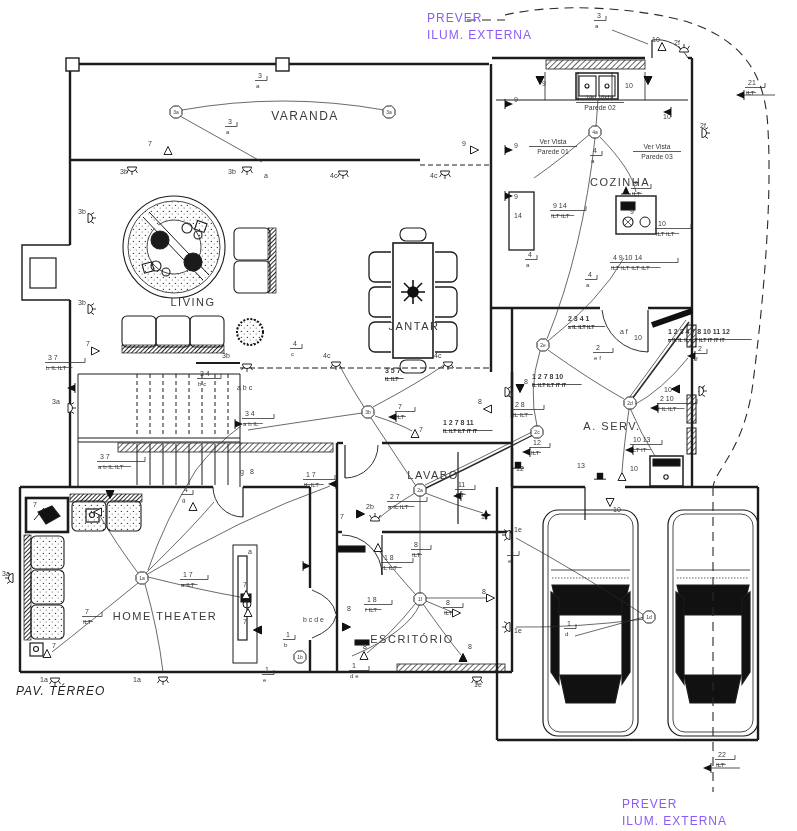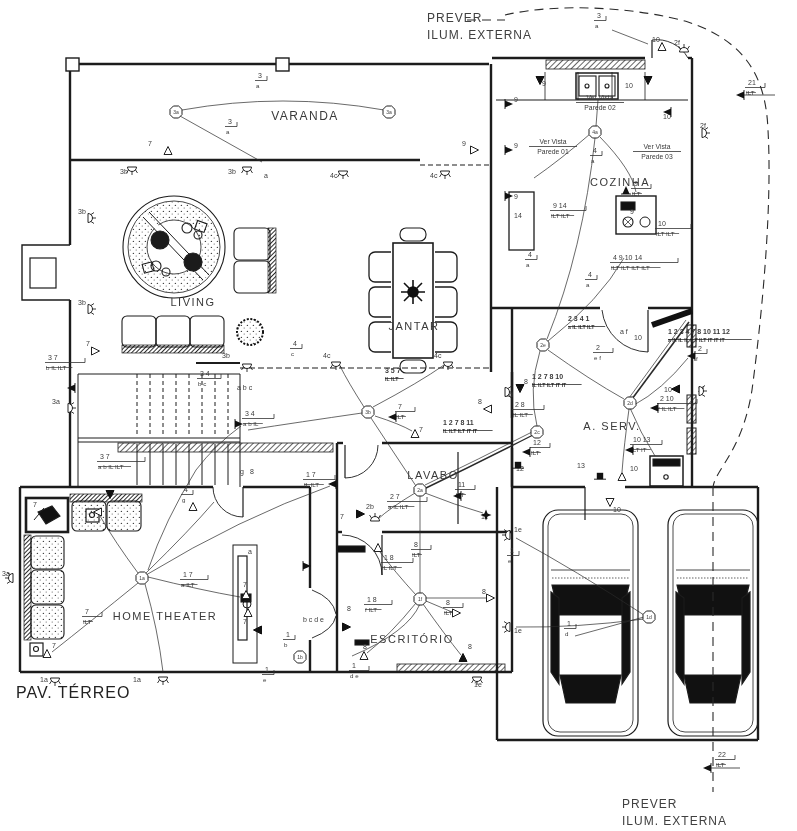--- a/index.html
+++ b/index.html
@@ -1,20 +1,20 @@
 <!DOCTYPE html>
 <html><head>
 <meta charset="utf-8">
 <style>
   html,body{margin:0;padding:0;background:#ffffff;}
   #stage{position:relative;width:797px;height:831px;background:#fff;overflow:hidden;
          font-family:"Liberation Sans",sans-serif;}
   svg{position:absolute;left:0;top:0;}
-  .note{position:absolute;font-size:12px;letter-spacing:1px;color:#404040;line-height:17px;white-space:pre;}
-  #plan-title{position:absolute;left:16px;top:684px;font-size:16px;letter-spacing:1px;color:#222;}
+  .note{position:absolute;font-size:12px;letter-spacing:1px;color:#8b5cf6;line-height:17px;white-space:pre;}
+  #plan-title{position:absolute;left:16px;top:684px;font-size:12px;letter-spacing:1px;color:#222;font-style:italic;}
   text{font-family:"Liberation Sans",sans-serif;fill:#3a3a3a;}
 </style>
 </head>
 <body>
 <div id="stage">
 
 <svg width="797" height="831" viewBox="0 0 797 831">
 <defs>
   <pattern id="dots" width="6" height="6" patternUnits="userSpaceOnUse">
     <circle cx="1.4" cy="1.4" r="0.7" fill="#444"></circle>

